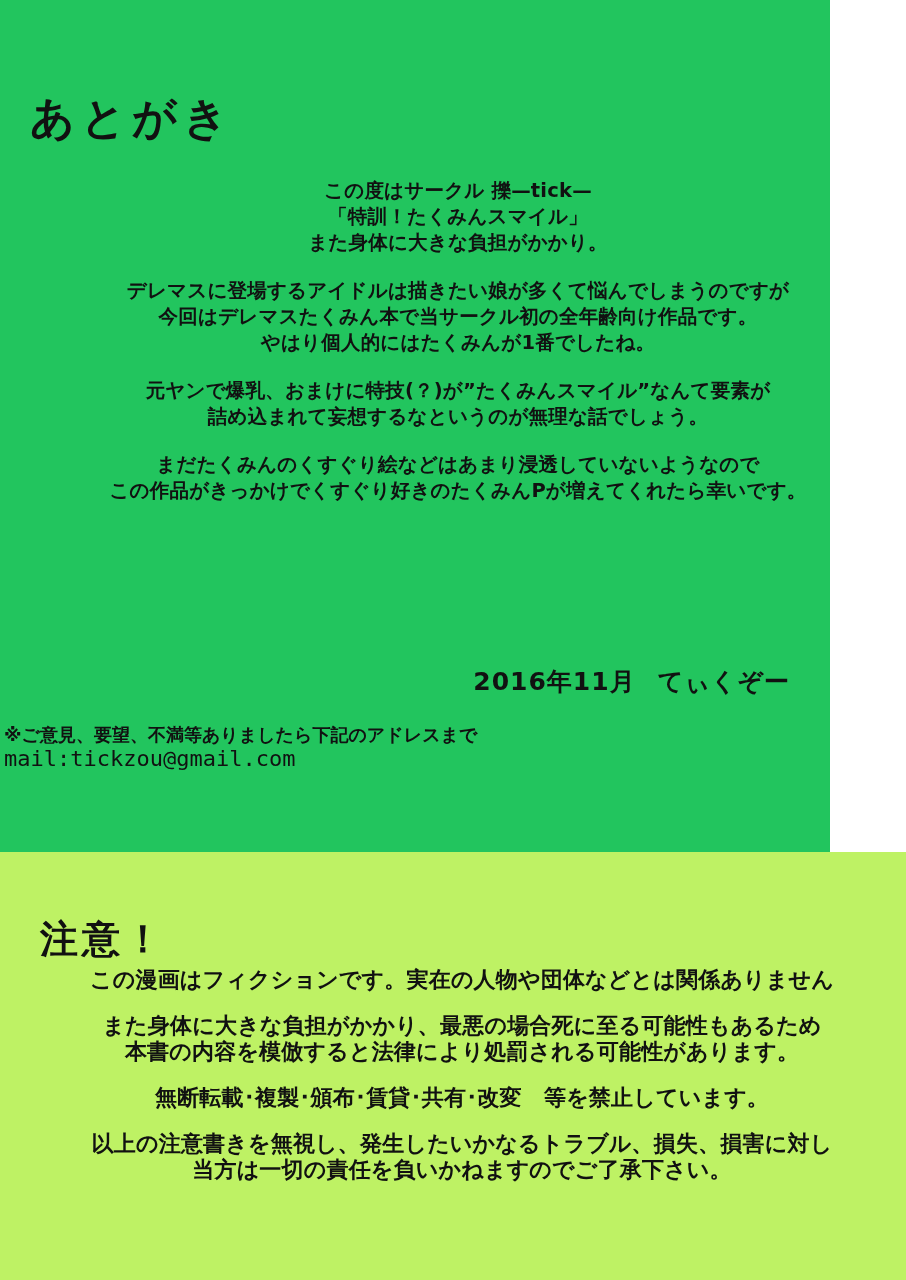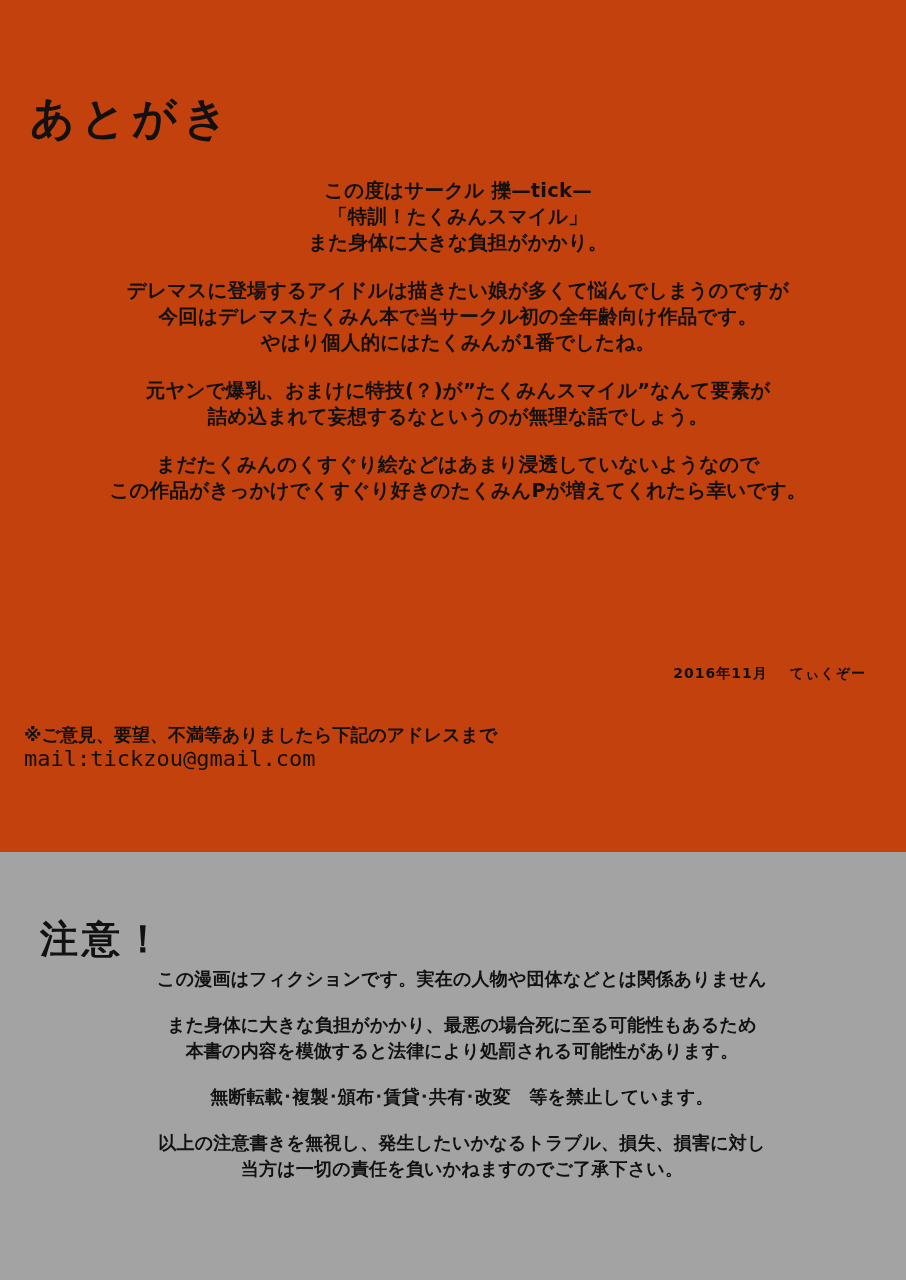--- a/index.html
+++ b/index.html
@@ -14,23 +14,23 @@
     font-family: "Liberation Sans", "DejaVu Sans", sans-serif;
     color: #1a1a1a;
     overflow: hidden;
   }
 
   
   .afterword {
     position: absolute;
     left: 0;
     top: 0;
-    width: 906px;
+    width: 830px;
     height: 852px;
-    background: #c2410c;
+    background: #22c55e;
   }
 
   .afterword-title {
     position: absolute;
     left: 30px;
     top: 60px;
     font-size: 44px;
     font-weight: bold;
     letter-spacing: 6px;
     color: #111111;
@@ -55,31 +55,31 @@
     letter-spacing: 0.2px;
     color: #111111;
     white-space: pre;
     font-family: "DejaVu Sans", "Liberation Sans", sans-serif;
   }
 
   .signature {
     position: absolute;
     right: 40px;
     top: 665px;
-    font-size: 14px;
+    font-size: 25px;
     font-weight: bold;
     color: #111111;
     letter-spacing: 1px;
     font-family: "DejaVu Sans", "Liberation Sans", sans-serif;
   }
   .signature .sig-date { margin-right: 22px; }
 
   .contact {
     position: absolute;
-    left: 24px;
+    left: 4px;
     top: 722px;
     width: 880px;
   }
   .contact .c-note {
     font-size: 18px;
     font-weight: bold;
     line-height: 25px;
     color: #111111;
     font-family: "DejaVu Sans", "Liberation Sans", sans-serif;
   }
@@ -90,21 +90,21 @@
     color: #111111;
   }
 
   
   .caution {
     position: absolute;
     left: 0;
     top: 852px;
     width: 906px;
     height: 428px;
-    background: #a3a3a3;
+    background: #bef264;
   }
 
   .caution-title {
     position: absolute;
     left: 40px;
     top: 30px;
     font-size: 38px;
     font-weight: bold;
     letter-spacing: 4px;
     color: #111111;
@@ -112,26 +112,26 @@
   }
 
   .caution-blocks {
     position: absolute;
     left: 42px;
     top: 115px;
     width: 840px;
   }
   .caution-blocks .para { margin-bottom: 20px; }
   .caution-blocks .line {
-    font-size: 18px;
+    font-size: 22px;
     line-height: 26px;
     font-weight: bold;
     color: #111111;
     white-space: pre;
-    font-family: Liberation Mono, monospace;
+    font-family: Liberation Serif, serif;
   }
 </style>
 </head>
 <body>
 
 <section class="afterword">
 
   <h1 class="afterword-title">あとがき</h1>
 
   <div class="body-blocks">

